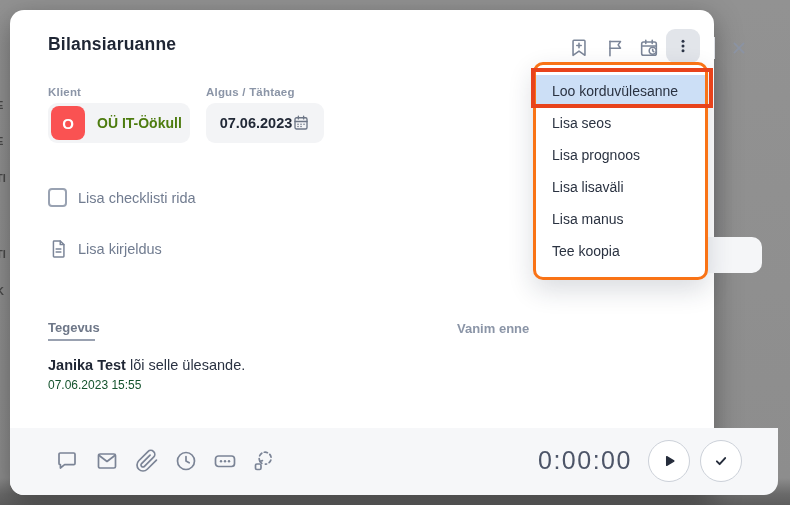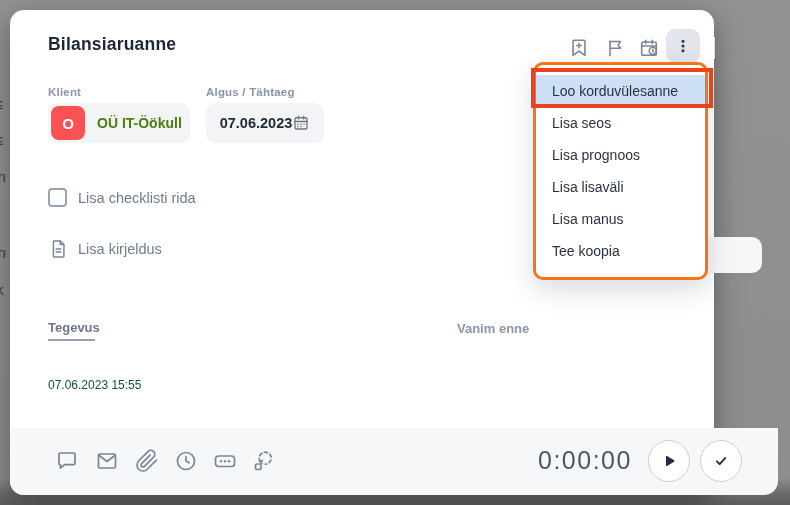--- a/index.html
+++ b/index.html
@@ -128,20 +128,23 @@
     </svg>
   </div>
   <div class="abs placeholder" style="left:68px; top:231px">Lisa kirjeldus</div>
 
   <div class="abs hidden-partial"></div>
 
   <div class="abs tab-label">Tegevus</div>
   <div class="abs tab-underline"></div>
   <div class="abs sort-label">Vanim enne</div>
 
+  <div class="abs activity-line">
+    <b>Janika Test</b><span> lõi selle ülesande.</span>
+  </div>
   <div class="abs activity-time">07.06.2023 15:55</div>
 
   <div class="abs footer">
     <div class="abs ficon" style="left:45px">
       <svg width="24" height="24" viewBox="0 0 24 24" fill="none" stroke="#7b8496" stroke-width="1.7" stroke-linecap="round" stroke-linejoin="round">
         <path d="M4 5.2c0-.7.5-1.2 1.2-1.2h13.6c.7 0 1.2.5 1.2 1.2v9.3c0 .7-.5 1.2-1.2 1.2H9.6L5.4 19v-3.3h-.2c-.7 0-1.2-.5-1.2-1.2z"></path>
       </svg>
     </div>
     <div class="abs ficon" style="left:85px">
       <svg width="24" height="24" viewBox="0 0 24 24" fill="none" stroke="#7b8496" stroke-width="1.7" stroke-linecap="round" stroke-linejoin="round">

